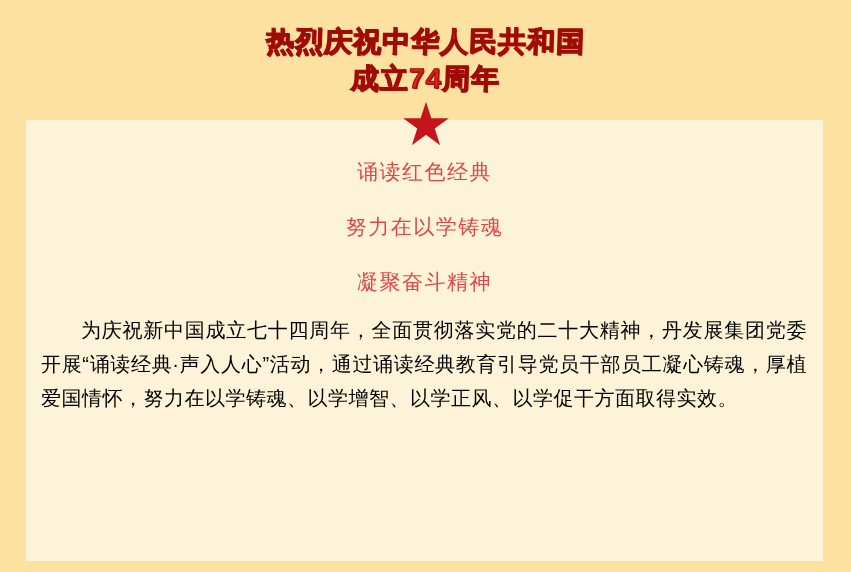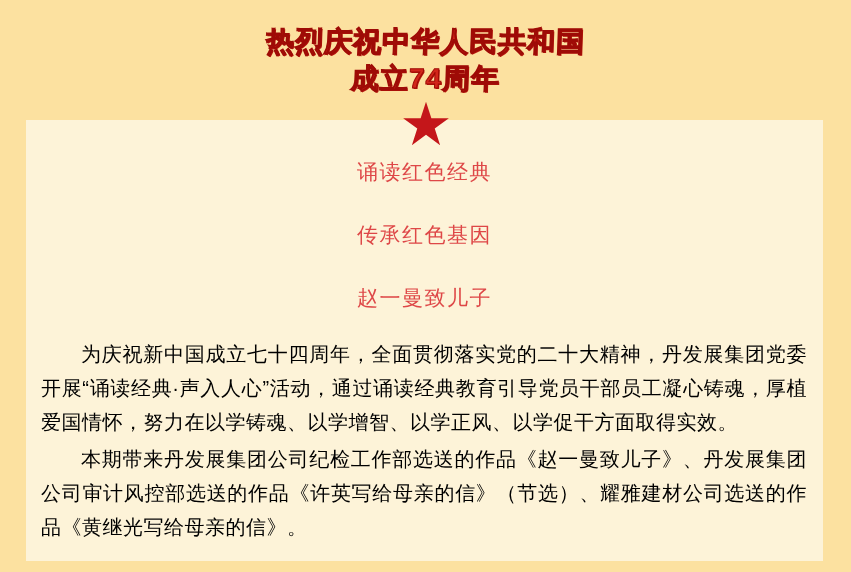--- a/index.html
+++ b/index.html
@@ -50,21 +50,21 @@
     top: 120px;
     width: 797px;
     height: 441px;
     background: #fdf3d8;
   }
   .slogans {
     margin-top: 28px;
     text-align: center;
   }
   .slogans p {
-    margin: 16px;
+    margin: 8px;
     font-size: 21px;
     line-height: 47px;
     letter-spacing: 1.5px;
     color: #de4747;
   }
   .article {
     margin: 4px 16px 0 15px;
   }
   .article p {
     margin: 0 0 3px 0;
@@ -89,24 +89,23 @@
   <span class="star-wrap">
     <svg viewBox="0 0 100 95" xmlns="http://www.w3.org/2000/svg" aria-hidden="true">
       <polygon fill="#c4161a" points="50,0 61.2,34.6 97.6,34.6 68.2,55.9 79.4,90.5 50,69.1 20.6,90.5 31.8,55.9 2.4,34.6 38.8,34.6"></polygon>
     </svg>
   </span>
 
   <div class="card">
 
     <div class="slogans">
       <p>诵读红色经典</p>
-      <p>传承红色基因</p>
-      <p>赵一曼致儿子</p>
+      <p>努力在以学铸魂</p>
+      <p>凝聚奋斗精神</p>
     </div>
 
     <div class="article">
       <p>为庆祝新中国成立七十四周年，全面贯彻落实党的二十大精神，丹发展集团党委开展“诵读经典·声入人心”活动，通过诵读经典教育引导党员干部员工凝心铸魂，厚植爱国情怀，努力在以学铸魂、以学增智、以学正风、以学促干方面取得实效。</p>
-      <p>本期带来丹发展集团公司纪检工作部选送的作品《赵一曼致儿子》、丹发展集团公司审计风控部选送的作品《许英写给母亲的信》（节选）、耀雅建材公司选送的作品《黄继光写给母亲的信》。</p>
     </div>
 
   </div>
 
 </div>
 
 </body></html>

